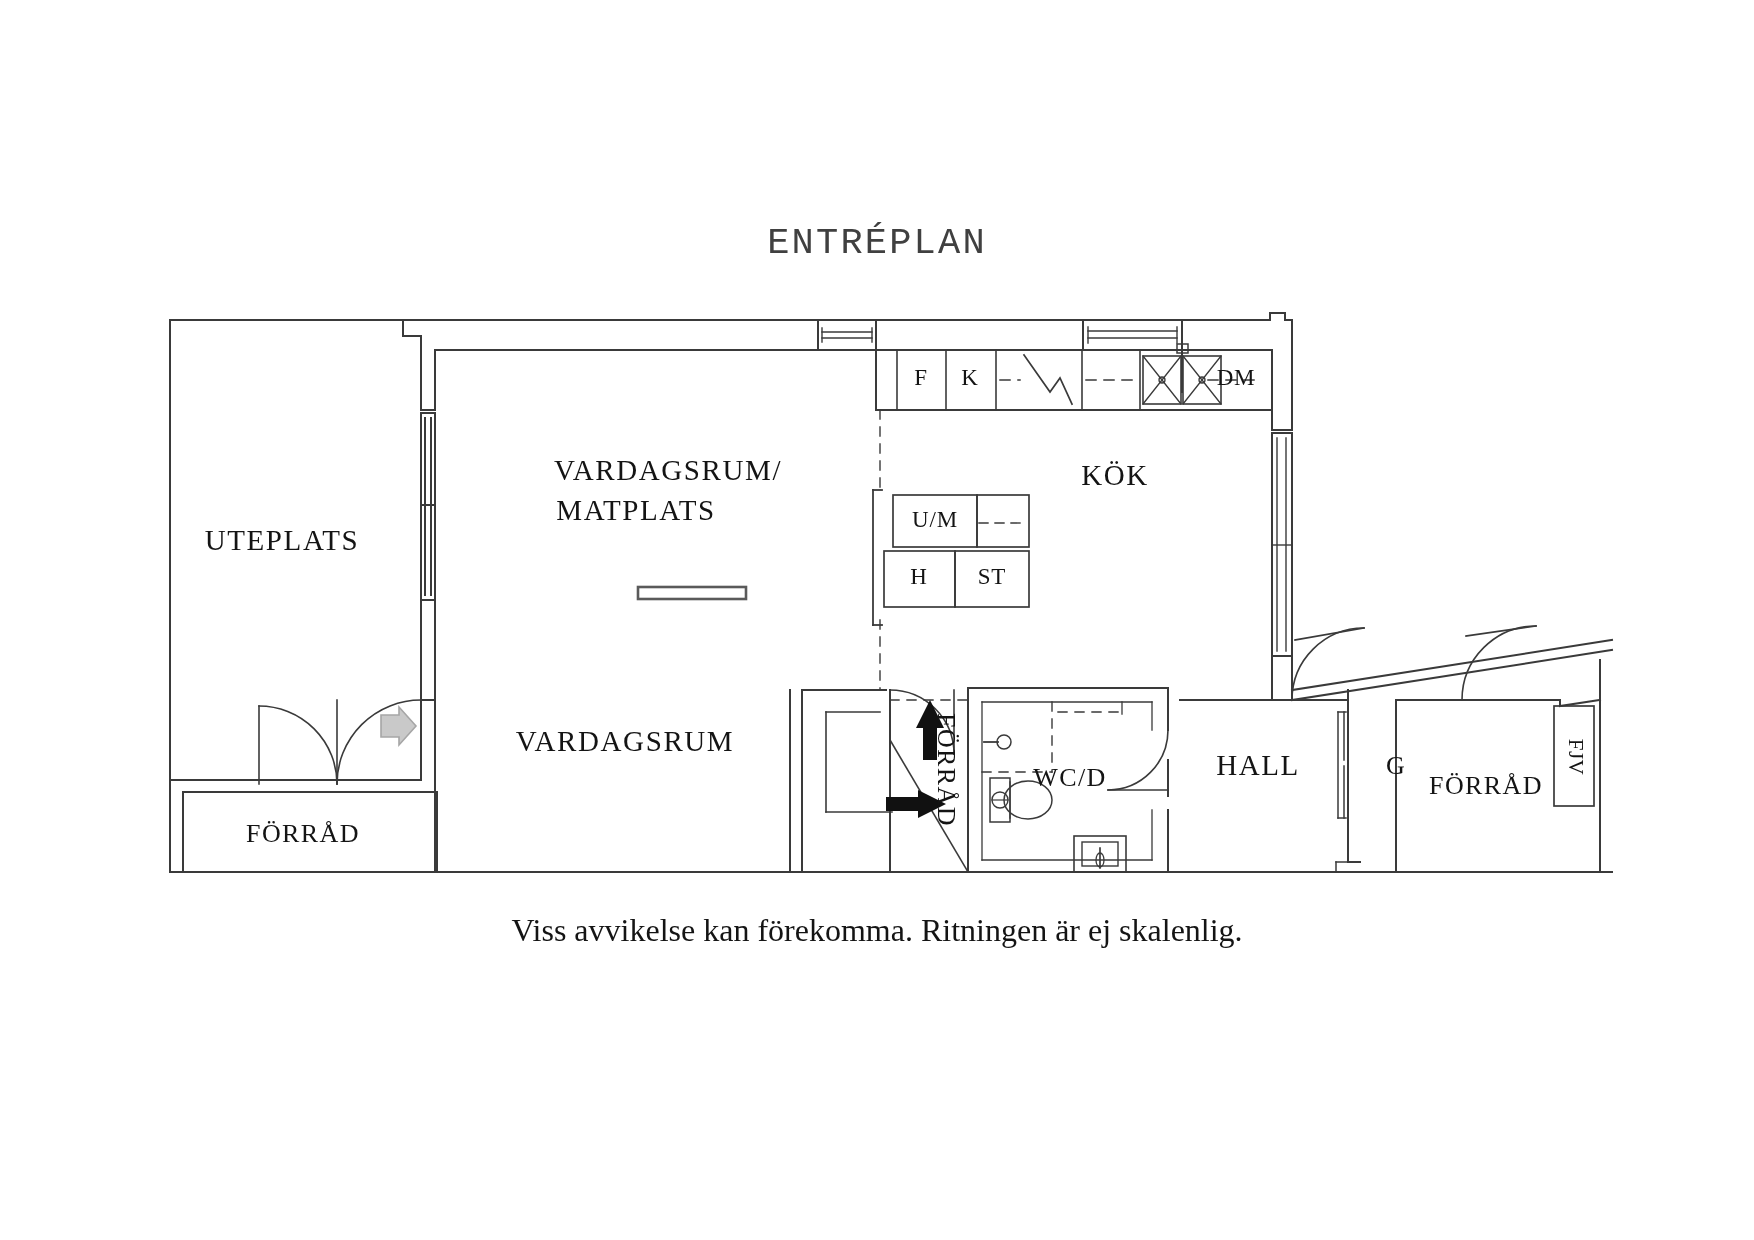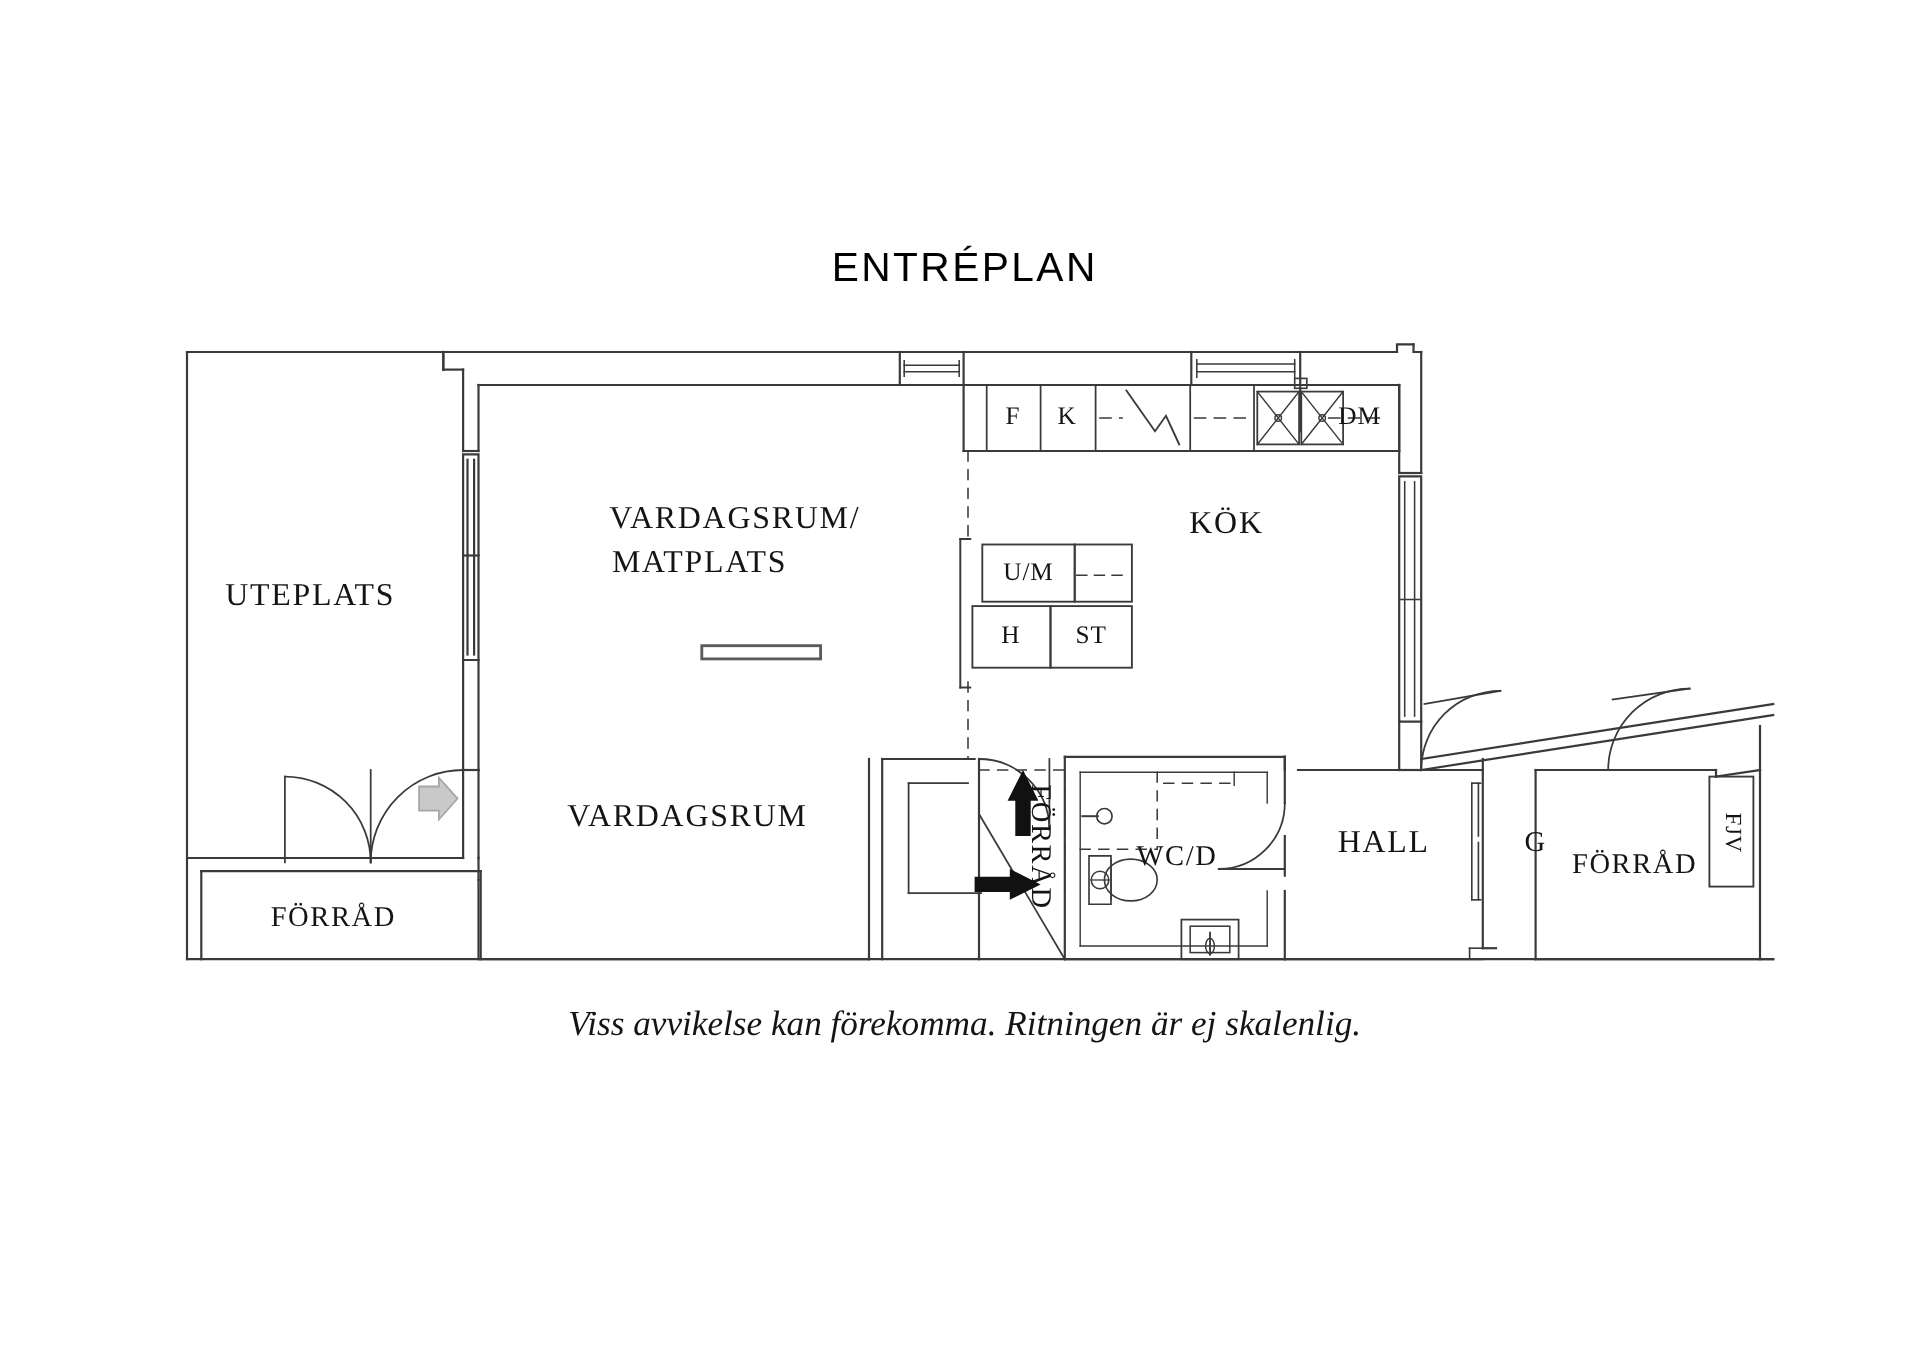--- a/index.html
+++ b/index.html
@@ -21,31 +21,30 @@
     height: 1240px;
   }
   .title {
     position: absolute;
     left: 0;
     top: 222px;
     width: 1754px;
     text-align: center;
     font-size: 37px;
     letter-spacing: 2.2px;
-    color: #000000;
-    font-family: Liberation Sans, sans-serif;
+    color: #404040;
+    font-family: Liberation Mono, monospace;
   }
   .caption {
     position: absolute;
     left: 0;
     top: 912px;
     width: 1754px;
     text-align: center;
     font-size: 32px;
-    font-style: italic;
     color: #141414;
     font-family: "Liberation Serif", "DejaVu Serif", serif;
   }
   svg#floorplan {
     position: absolute;
     left: 0;
     top: 0;
     width: 1754px;
     height: 1240px;
   }

